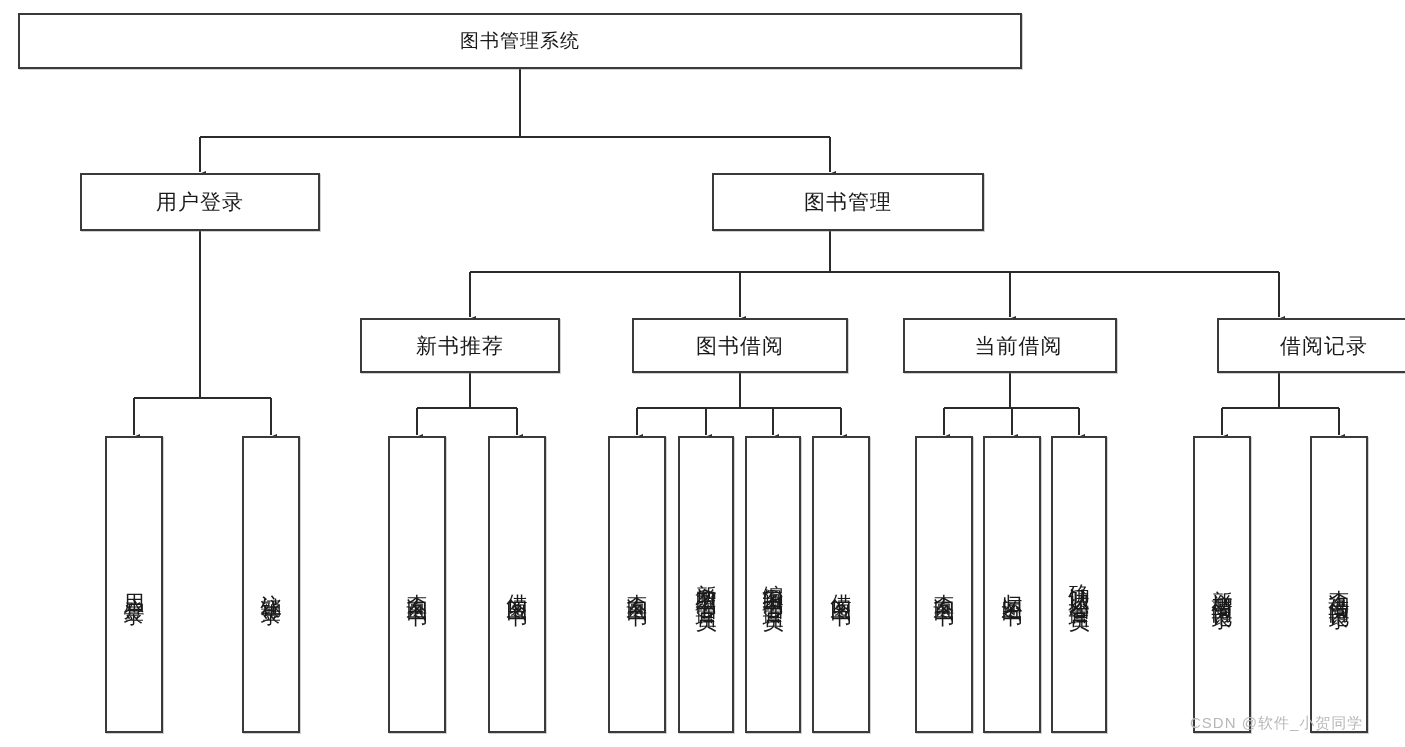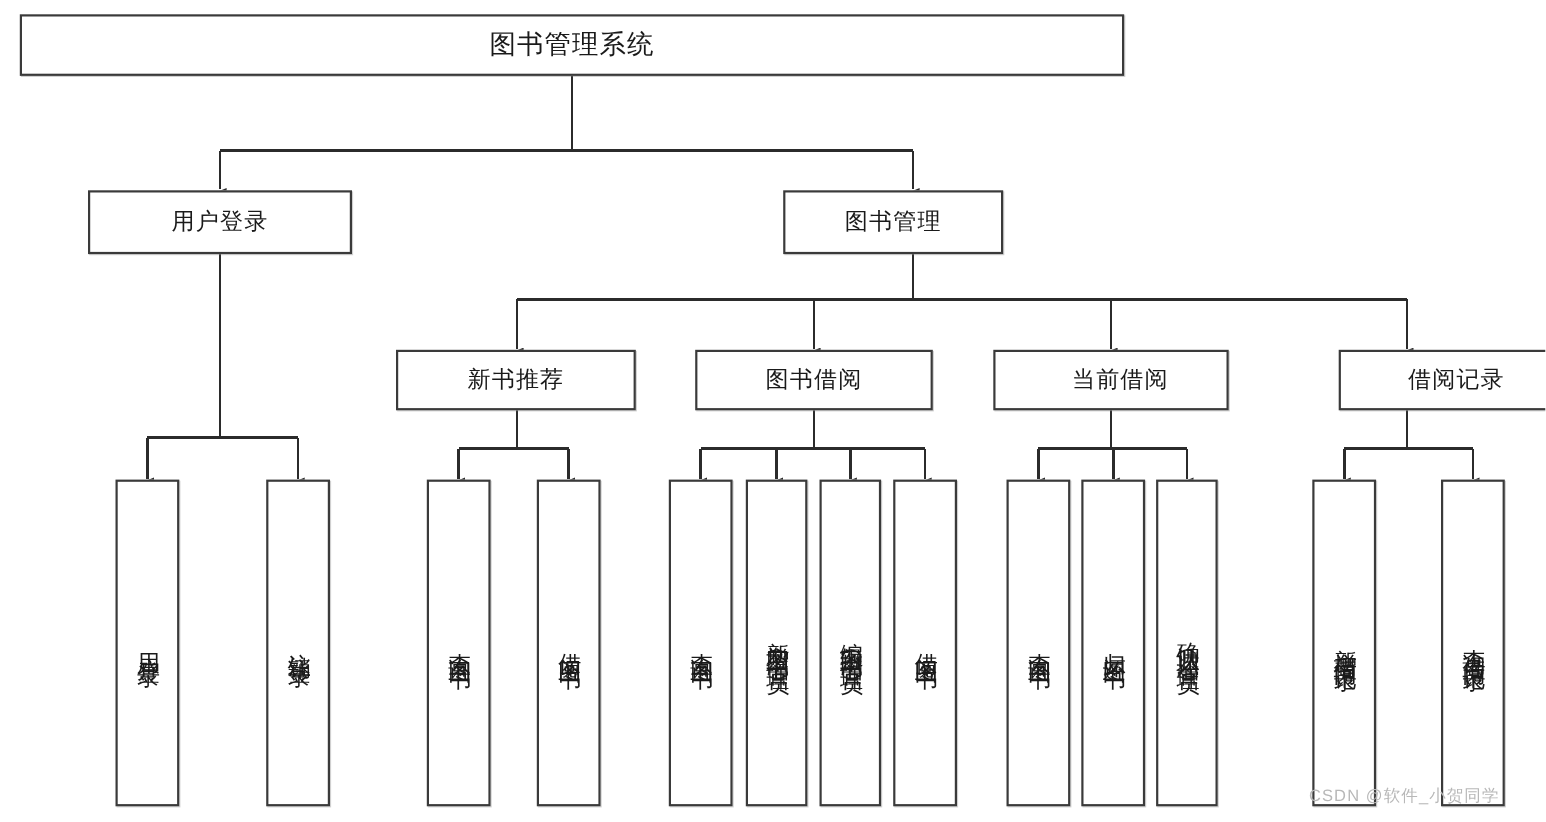--- a/index.html
+++ b/index.html
@@ -36,21 +36,21 @@
     justify-content: center;
     color: #1a1a1a;
     box-shadow: 1px 1px 0 rgba(120,120,120,0.35);
   }
   .node.horiz {
     font-size: 21px;
     letter-spacing: 1px;
     line-height: 1.2;
   }
   .node.root {
-    font-size: 24px;
+    font-size: 19px;
   }
   .node.vert {
     writing-mode: vertical-rl;
     text-orientation: upright;
     font-size: 21px;
     letter-spacing: 4px;
     line-height: 1.15;
     padding-top: 6px;
     padding-bottom: 6px;
     align-items: center;
@@ -118,24 +118,24 @@
       </g>
   </svg>
 
   <div id="nodes-layer">
       <div class="node horiz root" style="left: 18px; top: 13px; width: 1004px; height: 56px;">
         <span class="hlabel">图书管理系统</span>
       </div>
       <div class="node horiz" style="left: 80px; top: 173px; width: 240px; height: 58px;">
         <span class="hlabel">用户登录</span>
       </div>
-      <div class="node horiz" style="left: 712px; top: 173px; width: 200px; height: 58px;">
+      <div class="node horiz" style="left: 712px; top: 173px; width: 272px; height: 58px;">
         <span class="hlabel">图书管理</span>
       </div>
-      <div class="node horiz" style="left: 360px; top: 318px; width: 218px; height: 55px;">
+      <div class="node horiz" style="left: 360px; top: 318px; width: 200px; height: 55px;">
         <span class="hlabel">新书推荐</span>
       </div>
       <div class="node horiz" style="left: 632px; top: 318px; width: 216px; height: 55px;">
         <span class="hlabel">图书借阅</span>
       </div>
       <div class="node horiz" style="left: 903px; top: 318px; width: 214px; height: 55px; padding-left: 17px;">
         <span class="hlabel">当前借阅</span>
       </div>
       <div class="node horiz" style="left: 1172px; top: 318px; width: 214px; height: 55px; margin-left: 45px;">
         <span class="hlabel">借阅记录</span>

